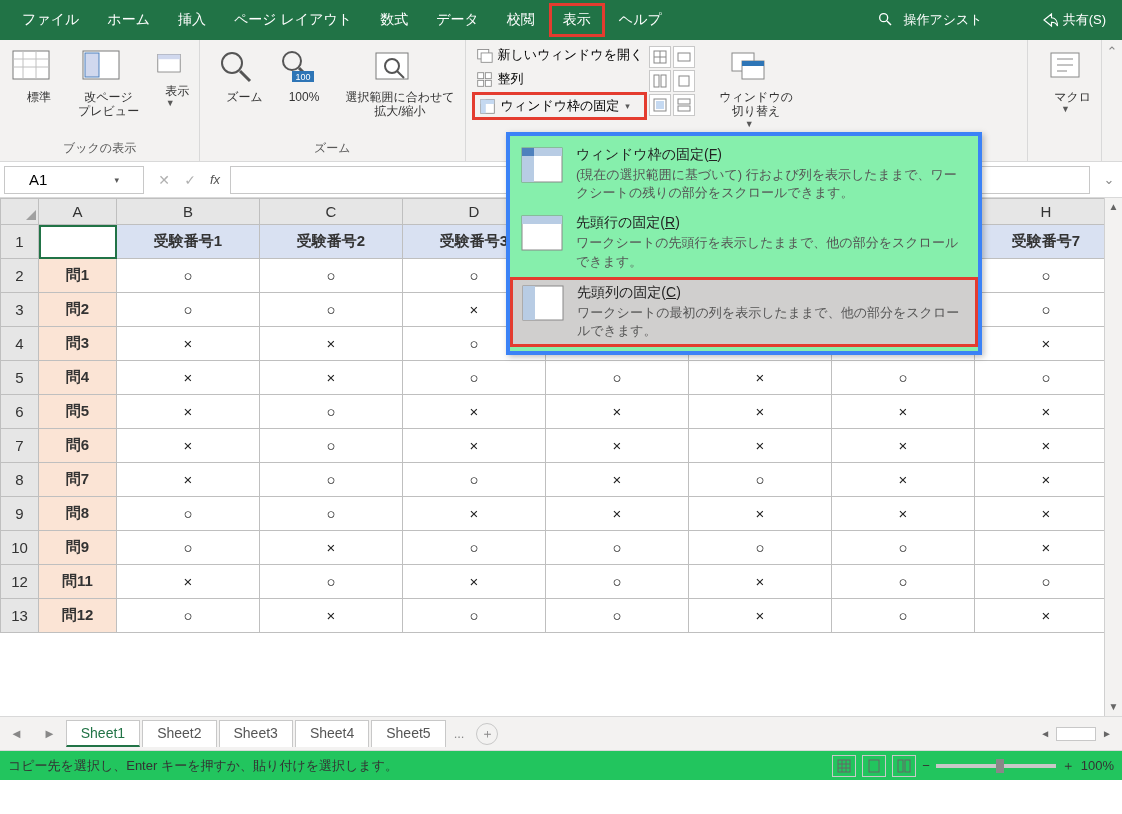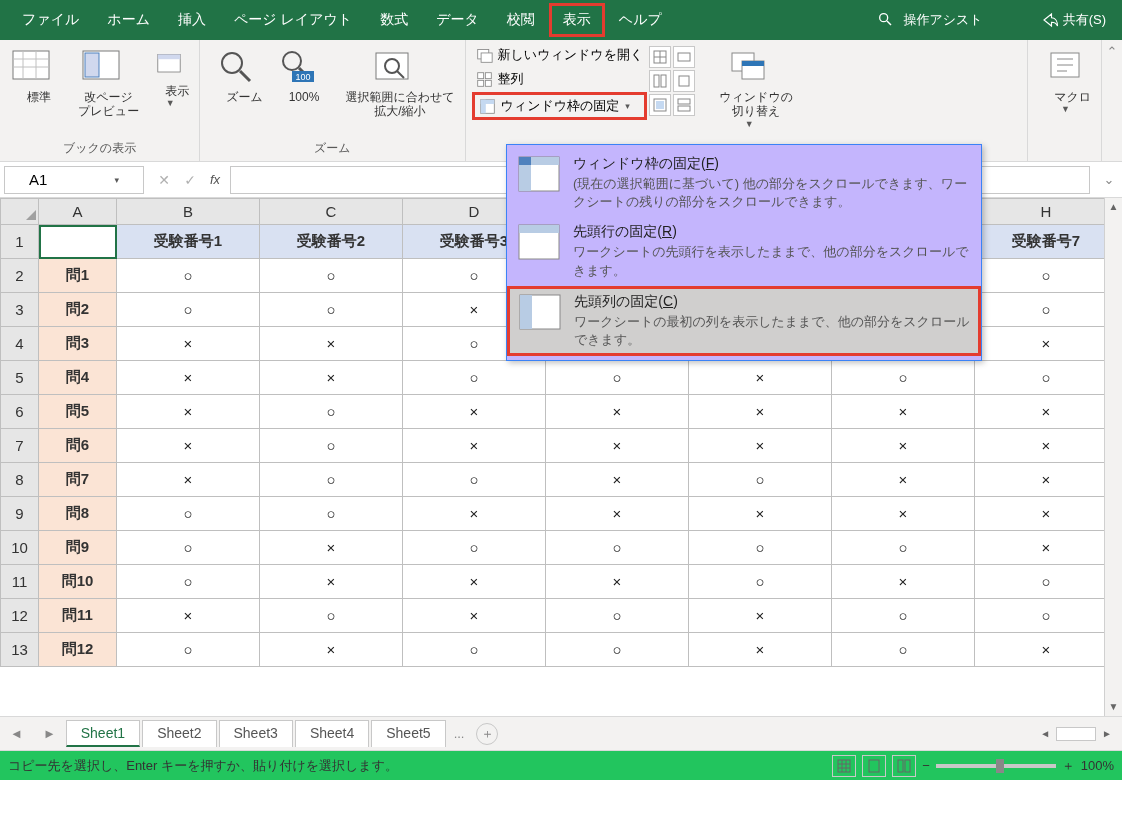--- a/index.html
+++ b/index.html
@@ -97,25 +97,25 @@
   .sm-icon { width: 18px; height: 18px; display:inline-flex; align-items:center; justify-content:center; }
   .sm-icon svg { width: 17px; height: 17px; }
   .tinybtns { display:flex; gap:2px; flex-wrap:wrap; width:48px; padding-top:2px;}
   .tinybtn { width:22px; height:22px; border:1px solid #c8c8c8; background:#fff; display:flex; align-items:center; justify-content:center;}
   .tinybtn svg { width:14px; height:14px; }
   .dropdown-caret { font-size: 9px; color:#595959; margin-left:2px;}
 
   
   .freeze-dropdown {
     position: absolute;
-    top: 144px;
+    top: 132px;
     left: 506px;
     width: 476px;
-    background: #c4b5fd;
-    border: 1px solid #3b82f6;
+    background: #86efac;
+    border: 4px solid #3b82f6;
     box-shadow: 2px 2px 6px rgba(0,0,0,0.25);
     z-index: 50;
     padding: 4px 0;
   }
   .freeze-item {
     display: flex;
     padding: 6px 10px;
     gap: 10px;
   }
   .freeze-item.highlight {
@@ -470,21 +470,21 @@
 <div class="freeze-dropdown" id="freeze-dropdown">
     <div class="freeze-item">
       <div class="freeze-item-icon"><svg viewBox="0 0 44 38">
           <rect x="2" y="2" width="40" height="34" fill="#fff" stroke="#888"></rect>
           <rect x="2" y="2" width="40" height="8" fill="#b8cce4"></rect>
           <rect x="2" y="2" width="12" height="34" fill="#b8cce4"></rect>
           <rect x="2" y="2" width="12" height="8" fill="#4f81bd"></rect>
         </svg></div>
       <div class="freeze-item-text">
         <div class="freeze-item-title">ウィンドウ枠の固定(<span class="uline">F</span>)</div>
-        <div class="freeze-item-desc">(現在の選択範囲に基づいて) 他の部分をスクロールできます、ワークシートの残りの部分をスクロールできます。</div>
+        <div class="freeze-item-desc">(現在の選択範囲に基づいて) 行および列を表示したままで、ワークシートの残りの部分をスクロールできます。</div>
       </div>
     </div>
     <div class="freeze-item">
       <div class="freeze-item-icon"><svg viewBox="0 0 44 38">
           <rect x="2" y="2" width="40" height="34" fill="#fff" stroke="#888"></rect>
           <rect x="2" y="2" width="40" height="8" fill="#b8cce4"></rect>
         </svg></div>
       <div class="freeze-item-text">
         <div class="freeze-item-title">先頭行の固定(<span class="uline">R</span>)</div>
         <div class="freeze-item-desc">ワークシートの先頭行を表示したままで、他の部分をスクロールできます。</div>
@@ -647,31 +647,20 @@
           <td class="cell-a">問9</td>
           <td class="cell-data">○</td>
           <td class="cell-data">×</td>
           <td class="cell-data">○</td>
           <td class="cell-data">○</td>
           <td class="cell-data">○</td>
           <td class="cell-data">○</td>
           <td class="cell-data">×</td>
         </tr>
         <tr>
-          <th class="rowhdr">11</th>
-          <td class="cell-a">問10</td>
-          <td class="cell-data">○</td>
-          <td class="cell-data">×</td>
-          <td class="cell-data">×</td>
-          <td class="cell-data">×</td>
-          <td class="cell-data">○</td>
-          <td class="cell-data">×</td>
-          <td class="cell-data">○</td>
-        </tr>
-        <tr>
           <th class="rowhdr">12</th>
           <td class="cell-a">問11</td>
           <td class="cell-data">×</td>
           <td class="cell-data">○</td>
           <td class="cell-data">×</td>
           <td class="cell-data">○</td>
           <td class="cell-data">×</td>
           <td class="cell-data">○</td>
           <td class="cell-data">○</td>
         </tr>

